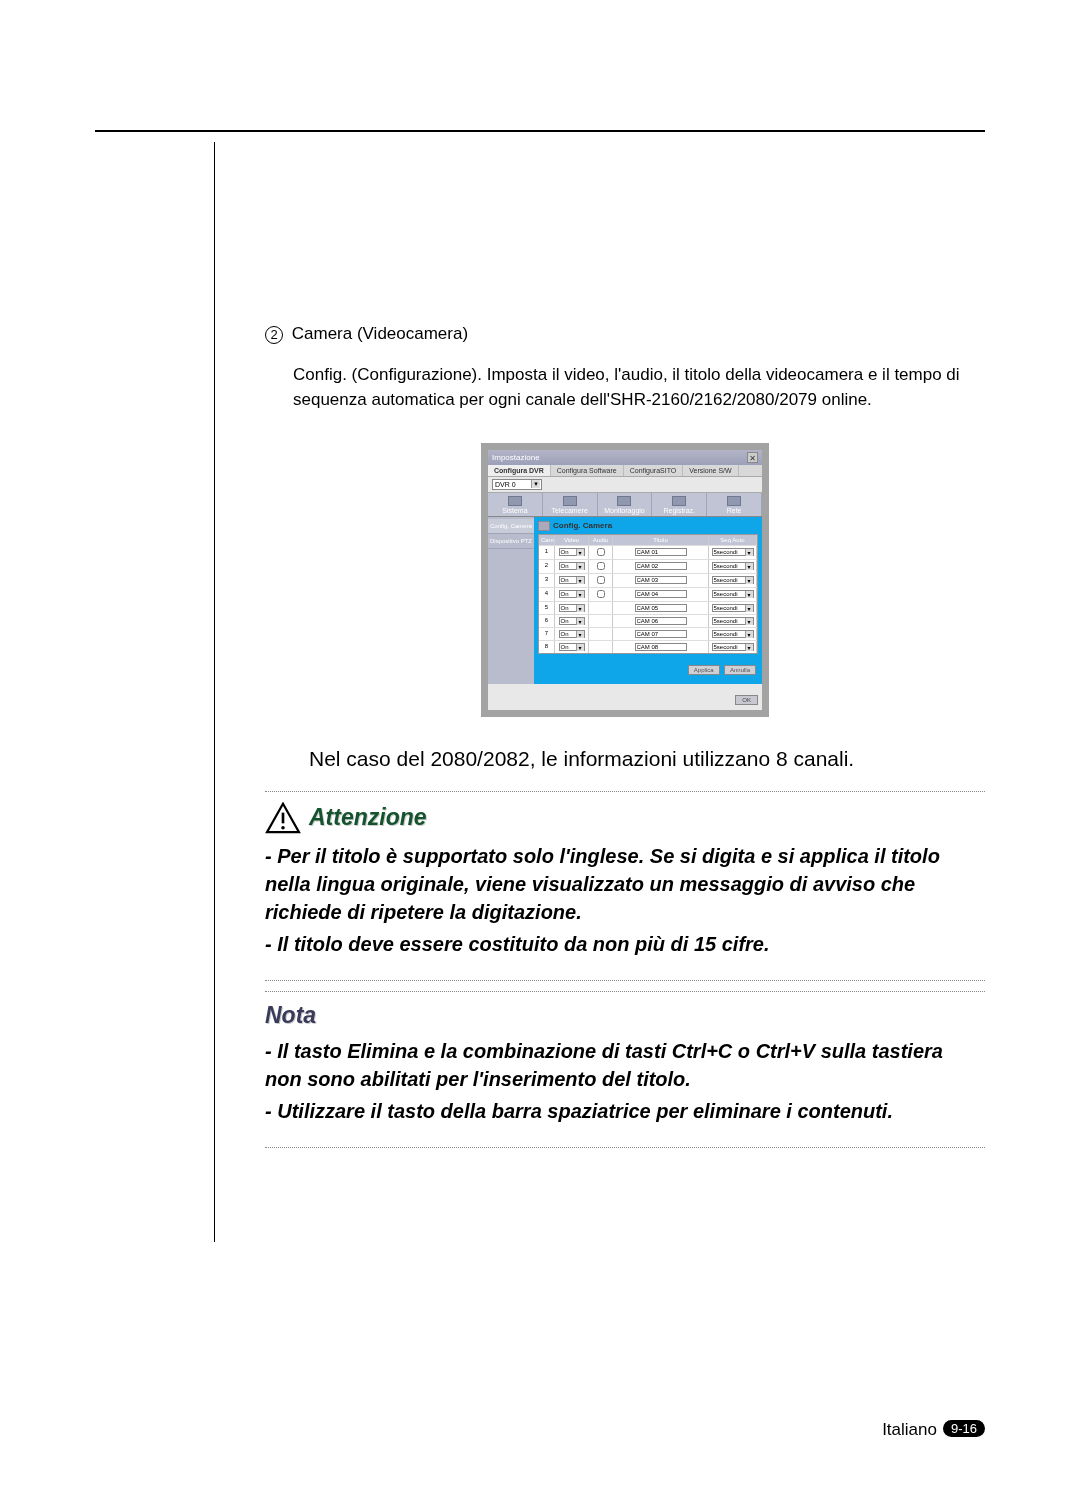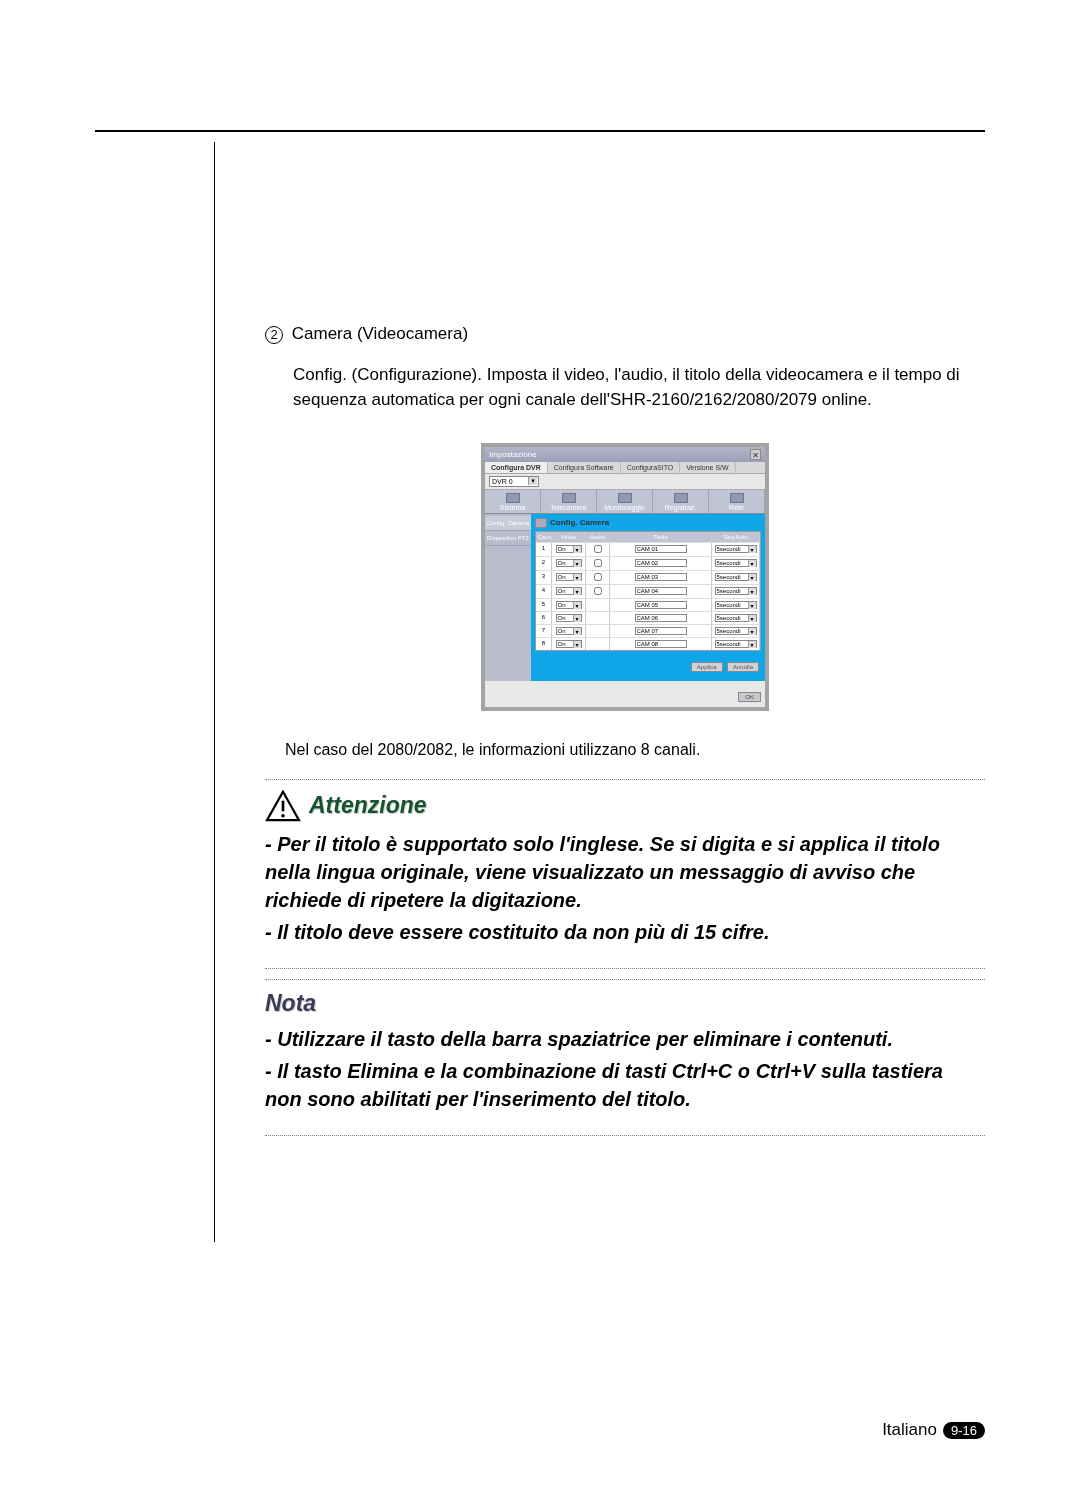--- a/index.html
+++ b/index.html
@@ -59,21 +59,21 @@
       margin-left: 28px;
       font-size: 17px;
       line-height: 1.5;
       margin-top: 2px;
     }
     .screenshot {
       margin: 30px auto 30px;
       width: 288px;
     }
     .win {
-      border: 4px solid #a3a3a3;
+      border: 7px solid #a3a3a3;
       background: #e8e8e8;
     }
     .win-title {
       background: linear-gradient(#b4b4c8, #9ca0b8);
       color: #fff;
       font-size: 8px;
       padding: 2px 4px;
       display: flex;
       justify-content: space-between;
       align-items: center;
@@ -213,22 +213,22 @@
       border: 1px solid #888; width: 52px; font-size: 6px; padding: 0 1px;
     }
     .btn-row { text-align: right; padding: 4px 2px; }
     .btn-row .b {
       display: inline-block; font-size: 6px; padding: 1px 5px;
       background: #d0d0d8; border: 1px solid #888; color: #555;
     }
     .footer-btn { text-align: right; padding: 4px; }
     .footer-btn .b { display: inline-block; font-size: 6px; padding: 1px 6px; background: #c8c8d0; border: 1px solid #888; color: #444; }
     .note-line {
-      font-size: 16px;
-      margin: 8px 0 20px 20px;
+      font-size: 21px;
+      margin: 8px 0 20px 44px;
     }
     .dotted {
       border: none;
       border-top: 1px dotted #888;
       margin: 10px 0;
     }
     .attn-head {
       display: flex;
       align-items: center;
       gap: 8px;
@@ -261,21 +261,21 @@
       color: #3a3a5a;
       text-shadow: 1px 1px 0 #ccc;
       margin: 10px 0 8px;
     }
     .page-footer {
       position: absolute;
       bottom: 50px;
       right: 95px;
       font-size: 17px;
       display: flex;
-      align-items: center;
+      align-items: flex-start;
       gap: 6px;
     }
     .pg-badge {
       background: #000;
       color: #fff;
       border-radius: 10px;
       padding: 1px 8px;
       font-size: 13px;
     }
   </style>
@@ -428,22 +428,22 @@
       </div>
       <div class="attn-body">
         <p>- Per il titolo è supportato solo l'inglese. Se si digita e si applica il titolo nella lingua originale, viene visualizzato un messaggio di avviso che richiede di ripetere la digitazione.</p>
         <p>- Il titolo deve essere costituito da non più di 15 cifre.</p>
       </div>
       <hr class="dotted">
       <hr class="dotted">
 
       <div class="nota-title">Nota</div>
       <div class="nota-body">
+        <p>- Il tasto Elimina e la combinazione di tasti Ctrl+C o Ctrl+V sulla tastiera non sono abilitati per l'inserimento del titolo.</p>
         <p>- Utilizzare il tasto della barra spaziatrice per eliminare i contenuti.</p>
-        <p>- Il tasto Elimina e la combinazione di tasti Ctrl+C o Ctrl+V sulla tastiera non sono abilitati per l'inserimento del titolo.</p>
       </div>
       <hr class="dotted">
 
     </div>
   </div>
 
   <div class="page-footer">
     <span>Italiano</span>
     <span class="pg-badge">9-16</span>
   </div>

